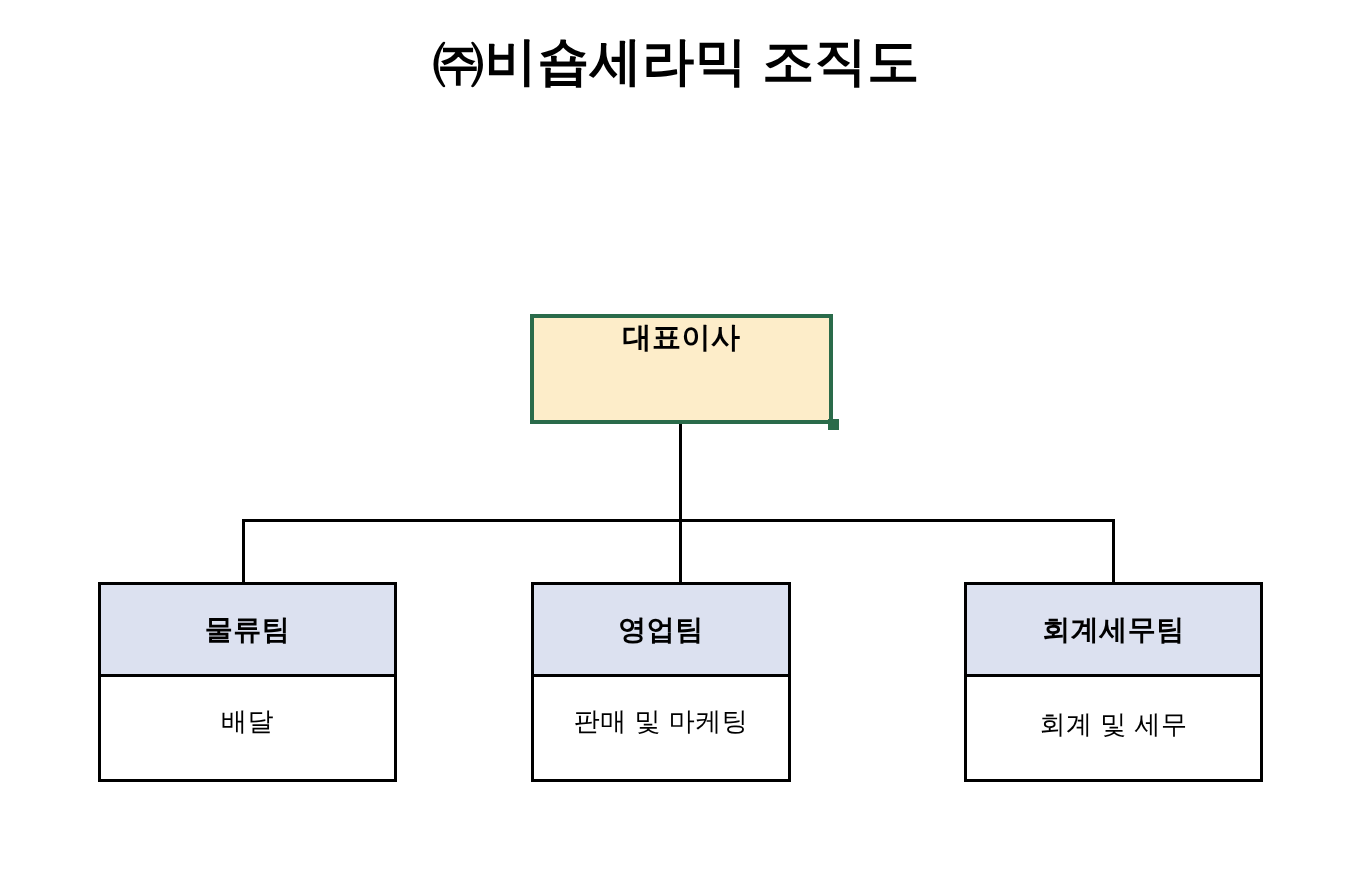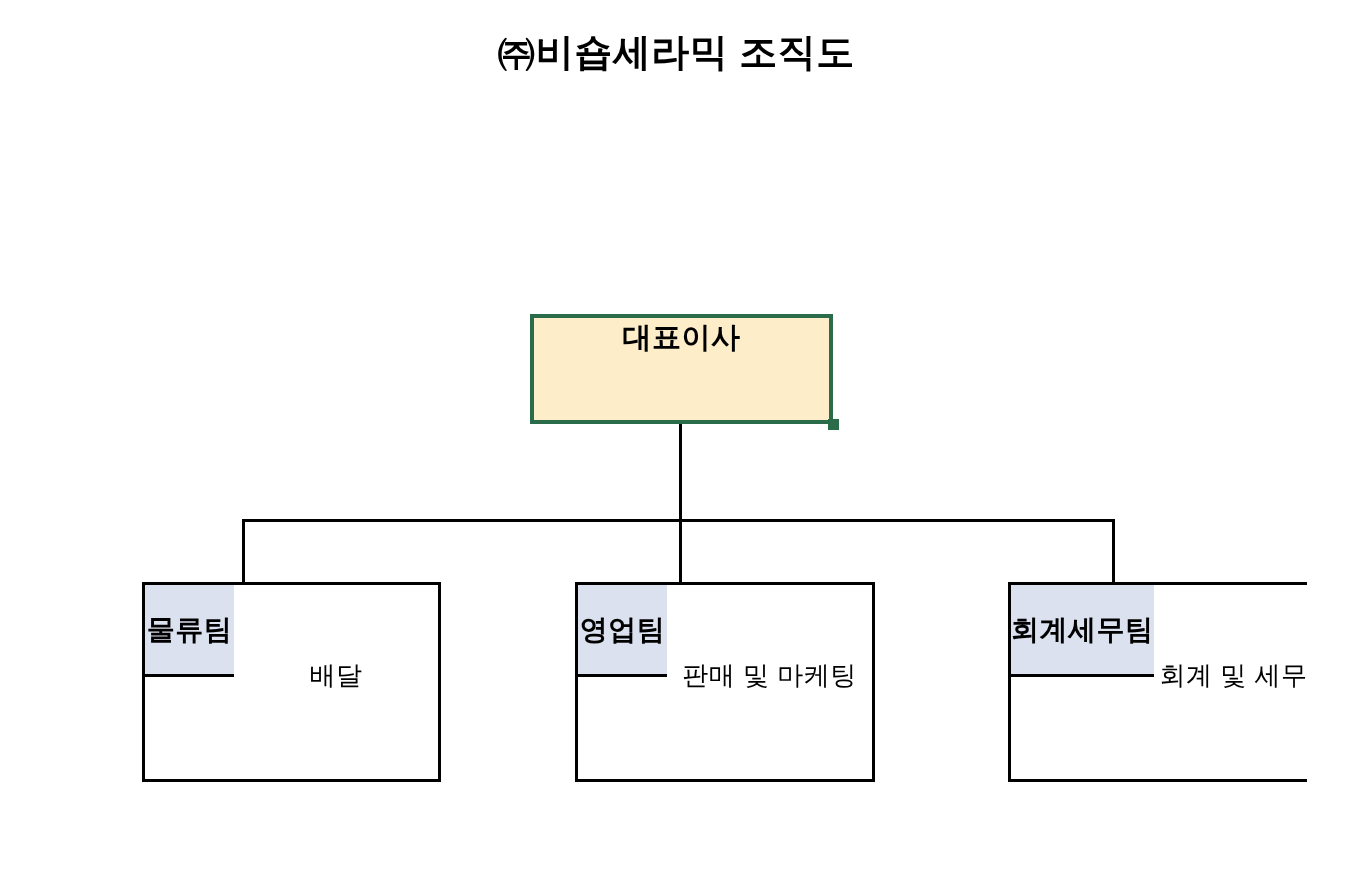--- a/index.html
+++ b/index.html
@@ -21,21 +21,21 @@
     overflow: hidden;
   }
 
   
   .chart-title {
     position: absolute;
     left: 0;
     top: 30px;
     width: 1352px;
     text-align: center;
-    font-size: 38px;
+    font-size: 52px;
     font-weight: bold;
     letter-spacing: 0.5px;
     line-height: 1.2;
     color: #000000;
     white-space: nowrap;
   }
 
   
   .connector {
     position: absolute;
@@ -98,25 +98,24 @@
   
   .team-box {
     position: absolute;
     top: 582px;
     width: 299px;
     height: 200px;
     box-sizing: border-box;
     border: 3px solid #000000;
     background: #ffffff;
     display: flex;
-    flex-direction: row;
-    margin-left: 44px;
+    flex-direction: column;
   }
   .team-box.pos-0 { left: 98px; }
-  .team-box.pos-1 { left: 531px; width: 300px; }
+  .team-box.pos-1 { left: 531px; width: 260px; }
   .team-box.pos-2 { left: 964px; gap: 6px; }
 
   .team-header {
     height: 89px;
     flex: 0 0 89px;
     background: #dce1f0;
     border-bottom: 3px solid #000000;
     display: flex;
     align-items: center;
     justify-content: center;

